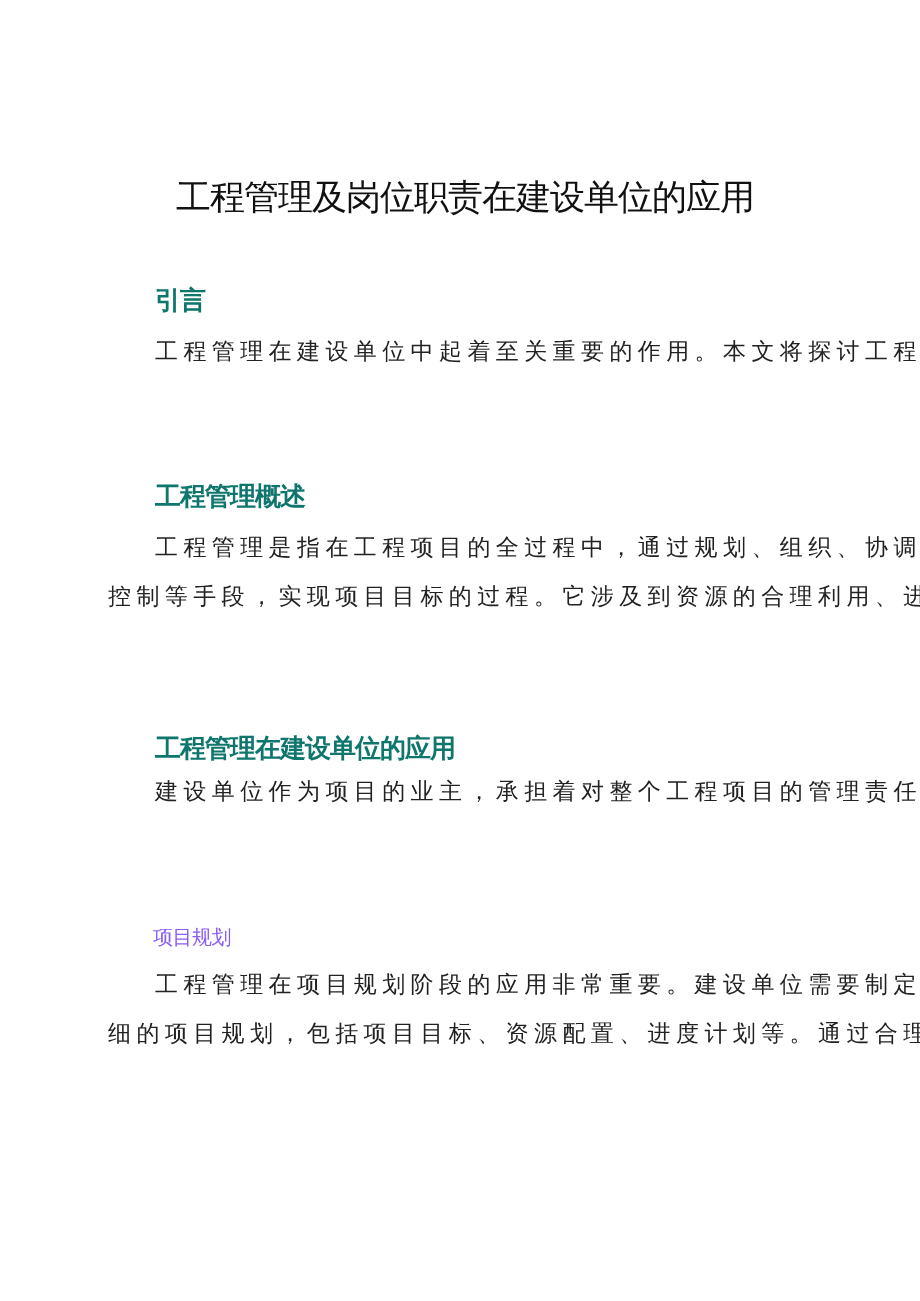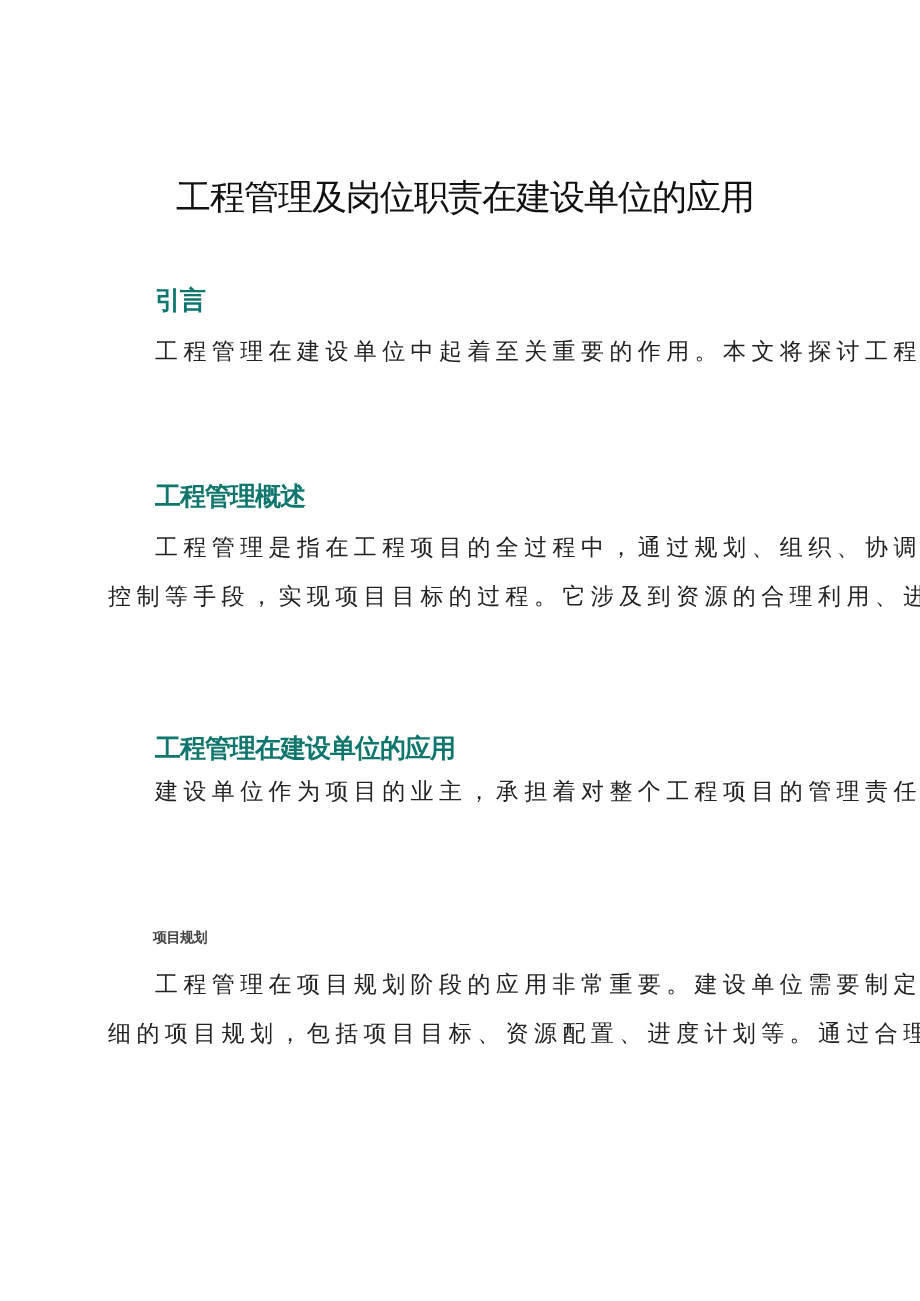--- a/index.html
+++ b/index.html
@@ -43,26 +43,26 @@
       line-height: 36px;
       letter-spacing: -1px;
       color: #0f766e;
       margin: 0;
       font-weight: bold;
     }
     .h3 {
       position: absolute;
       left: 153px;
       font-family: "DejaVu Sans", "Liberation Sans", sans-serif;
-      font-size: 14px;
+      font-size: 20px;
       line-height: 30px;
       letter-spacing: -0.5px;
-      color: #404040;
+      color: #8b5cf6;
       margin: 0;
-      font-weight: bold;
+      font-weight: normal;
     }
     .para {
       position: absolute;
       left: 108px;
       width: 700px;
       font-family: "DejaVu Serif", "Liberation Serif", serif;
       font-size: 23px;
       line-height: 49px;
       letter-spacing: 5.4px;
       color: #222;

